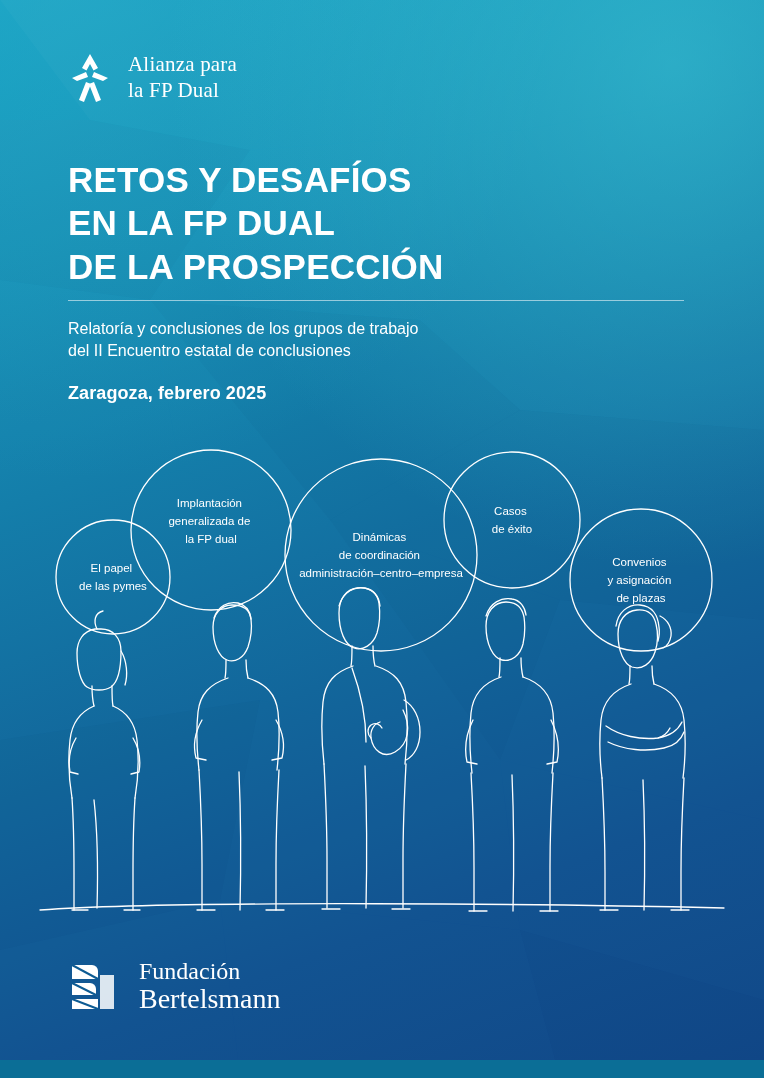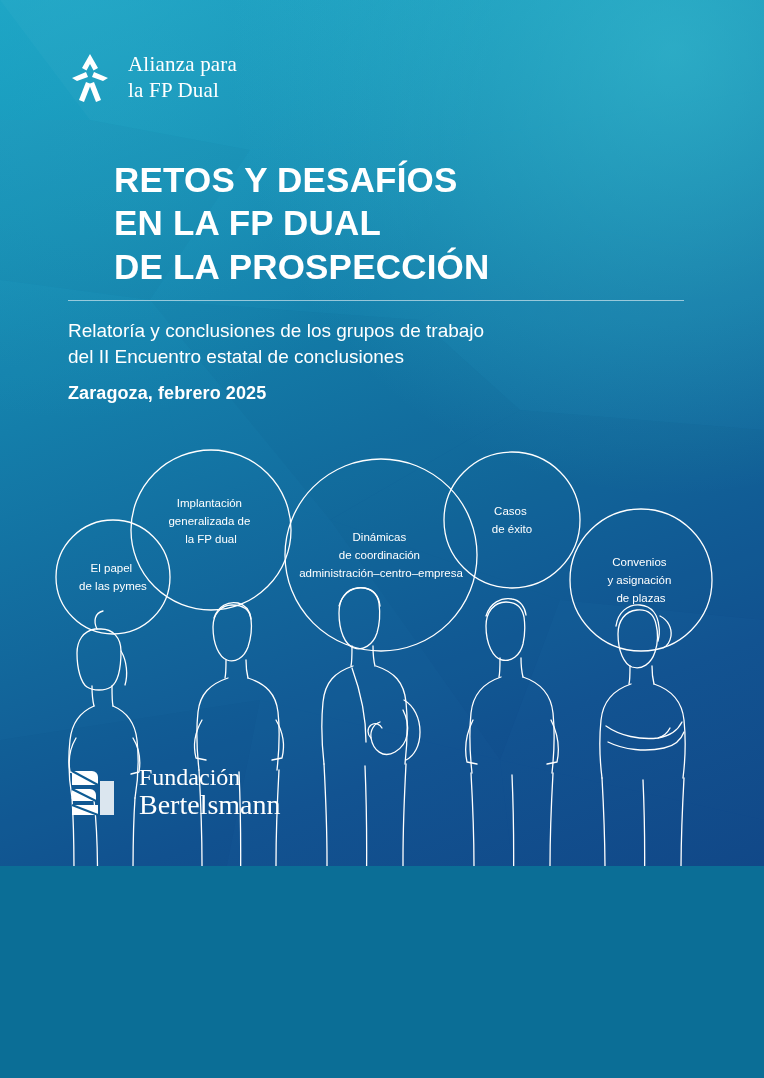--- a/index.html
+++ b/index.html
@@ -10,21 +10,21 @@
     width: 764px;
     height: 1078px;
     overflow: hidden;
     font-family: "Liberation Sans", sans-serif;
     background: #0b6e96;
   }
 
   .page {
     position: relative;
     width: 764px;
-    height: 866px;
+    height: 1060px;
     overflow: hidden;
     background:
       radial-gradient(circle at 88% 6%, rgba(56,196,212,0.55) 0%, rgba(56,196,212,0.0) 42%),
       radial-gradient(circle at 10% 0%, rgba(38,170,200,0.45) 0%, rgba(38,170,200,0.0) 38%),
       linear-gradient(160deg, #19a3c4 0%, #1391b7 18%, #0f7ba8 38%, #0d6399 60%, #0d4f8f 80%, #0c4486 100%);
   }
 
   
   .facets {
     position: absolute;
@@ -64,37 +64,37 @@
     position: absolute;
     left: 68px;
     top: 158px;
     color: #ffffff;
     font-size: 35px;
     font-weight: bold;
     line-height: 1.24;
     letter-spacing: 0.2px;
     text-transform: uppercase;
   }
-  .title span { display: block; white-space: nowrap; margin-left: 46px; }
+  .title span { display: block; white-space: nowrap; }
 
   .rule {
     position: absolute;
     left: 68px;
     top: 300px;
     width: 616px;
     height: 1px;
     background: rgba(255,255,255,0.55);
   }
 
   .subtitle {
     position: absolute;
     left: 68px;
     top: 318px;
     color: #ffffff;
-    font-size: 19px;
+    font-size: 16px;
     line-height: 1.38;
     font-weight: 400;
   }
   .subtitle span { display: block; white-space: nowrap; }
 
   .place-date {
     position: absolute;
     left: 68px;
     top: 383px;
     color: #ffffff;

